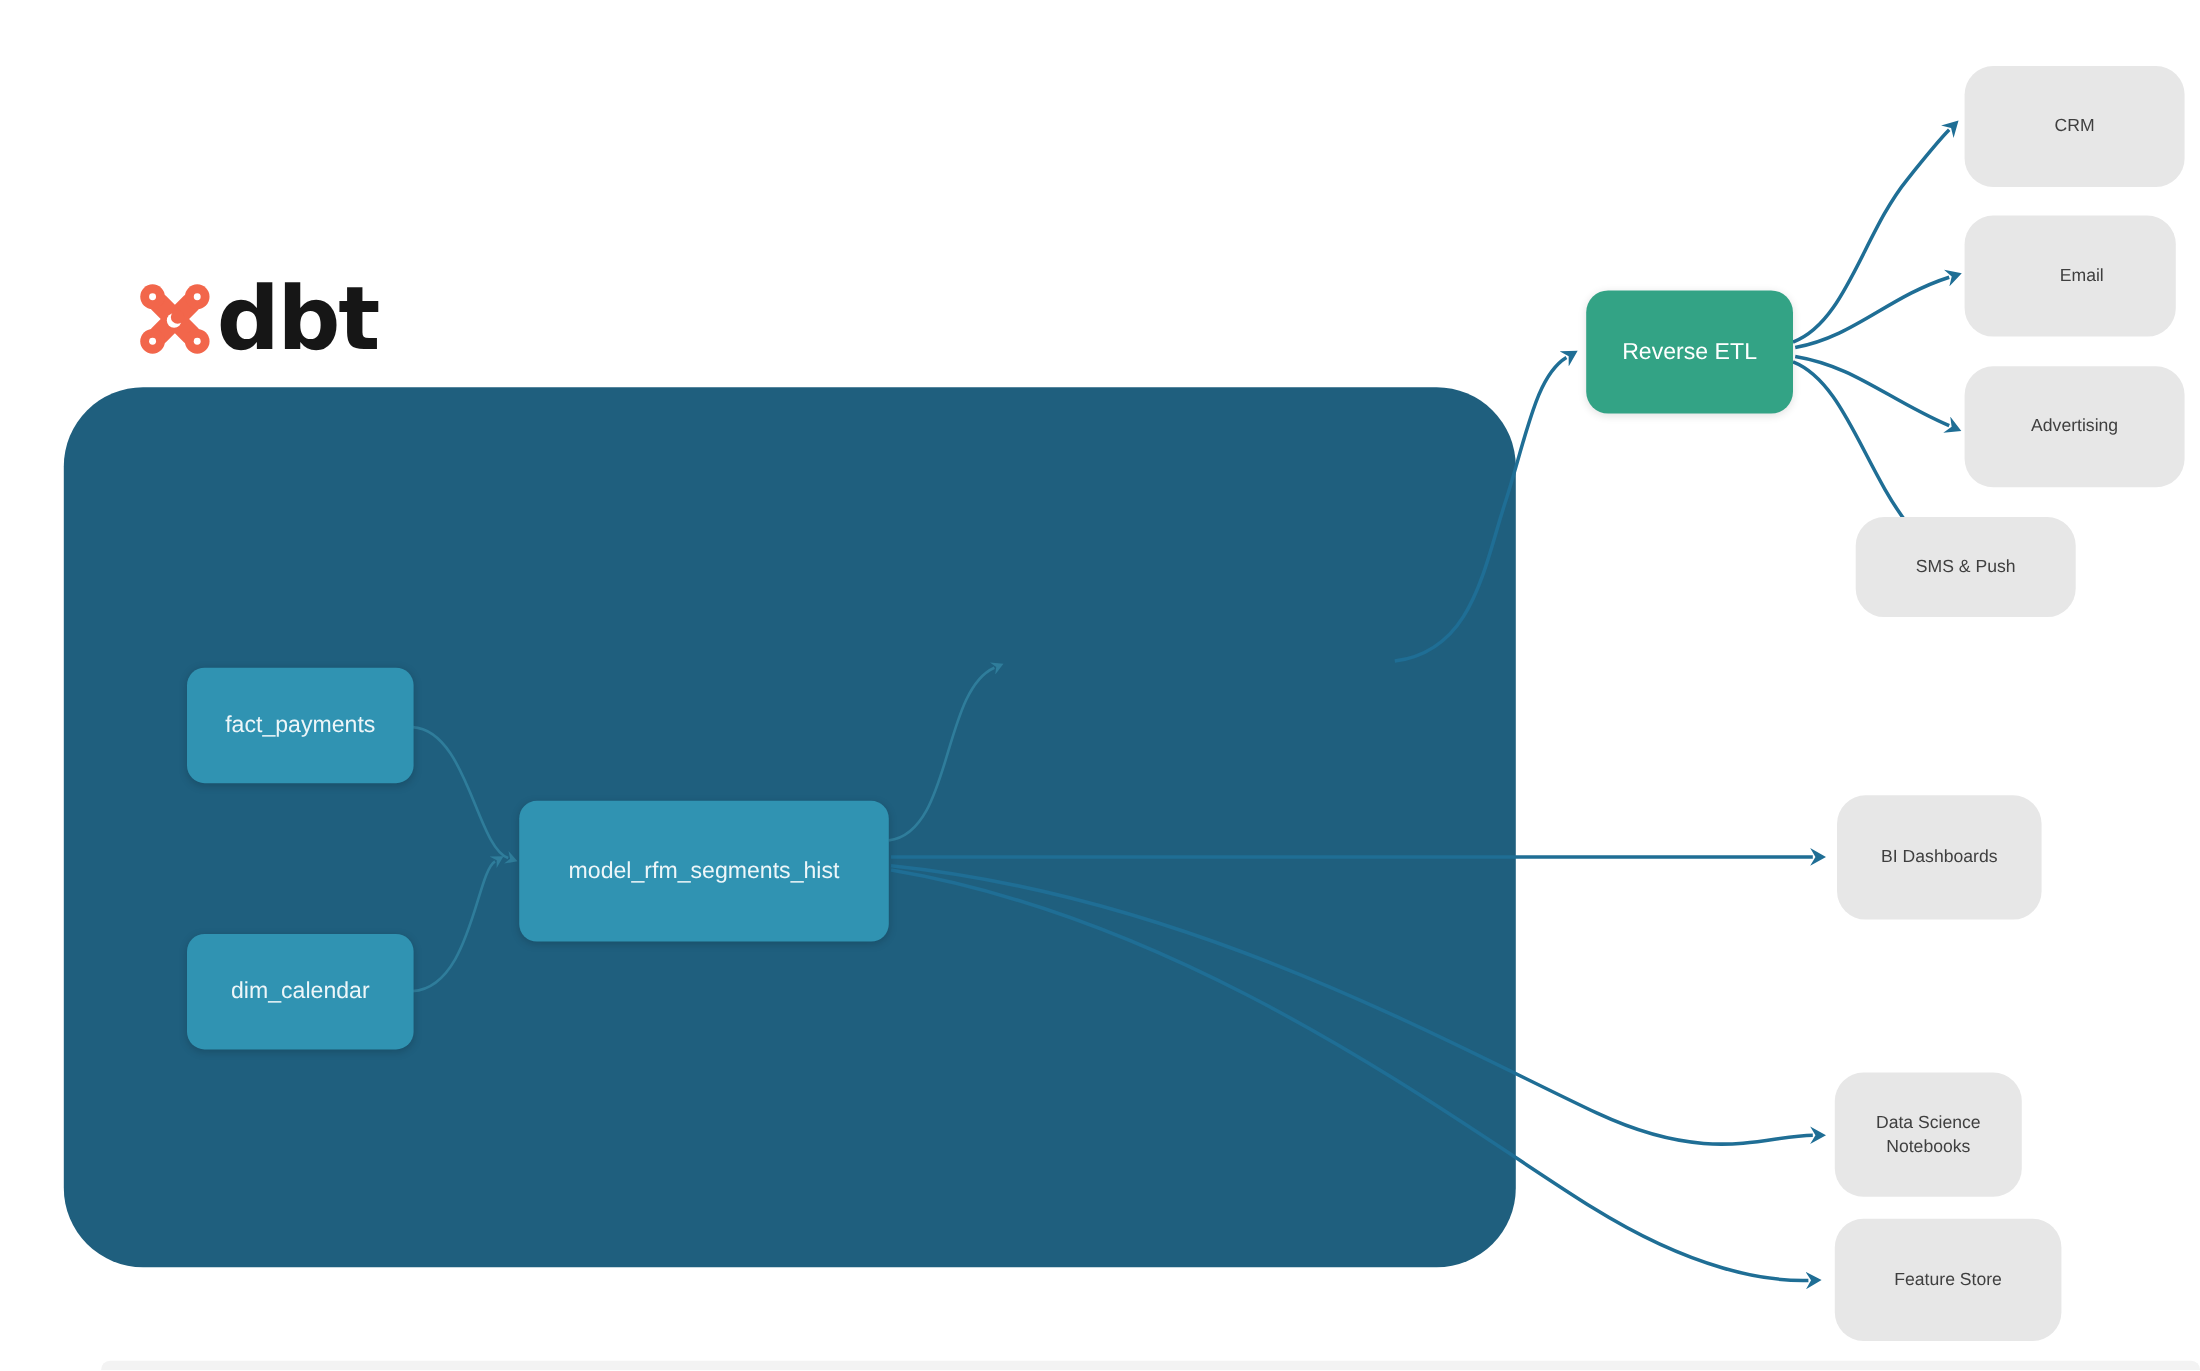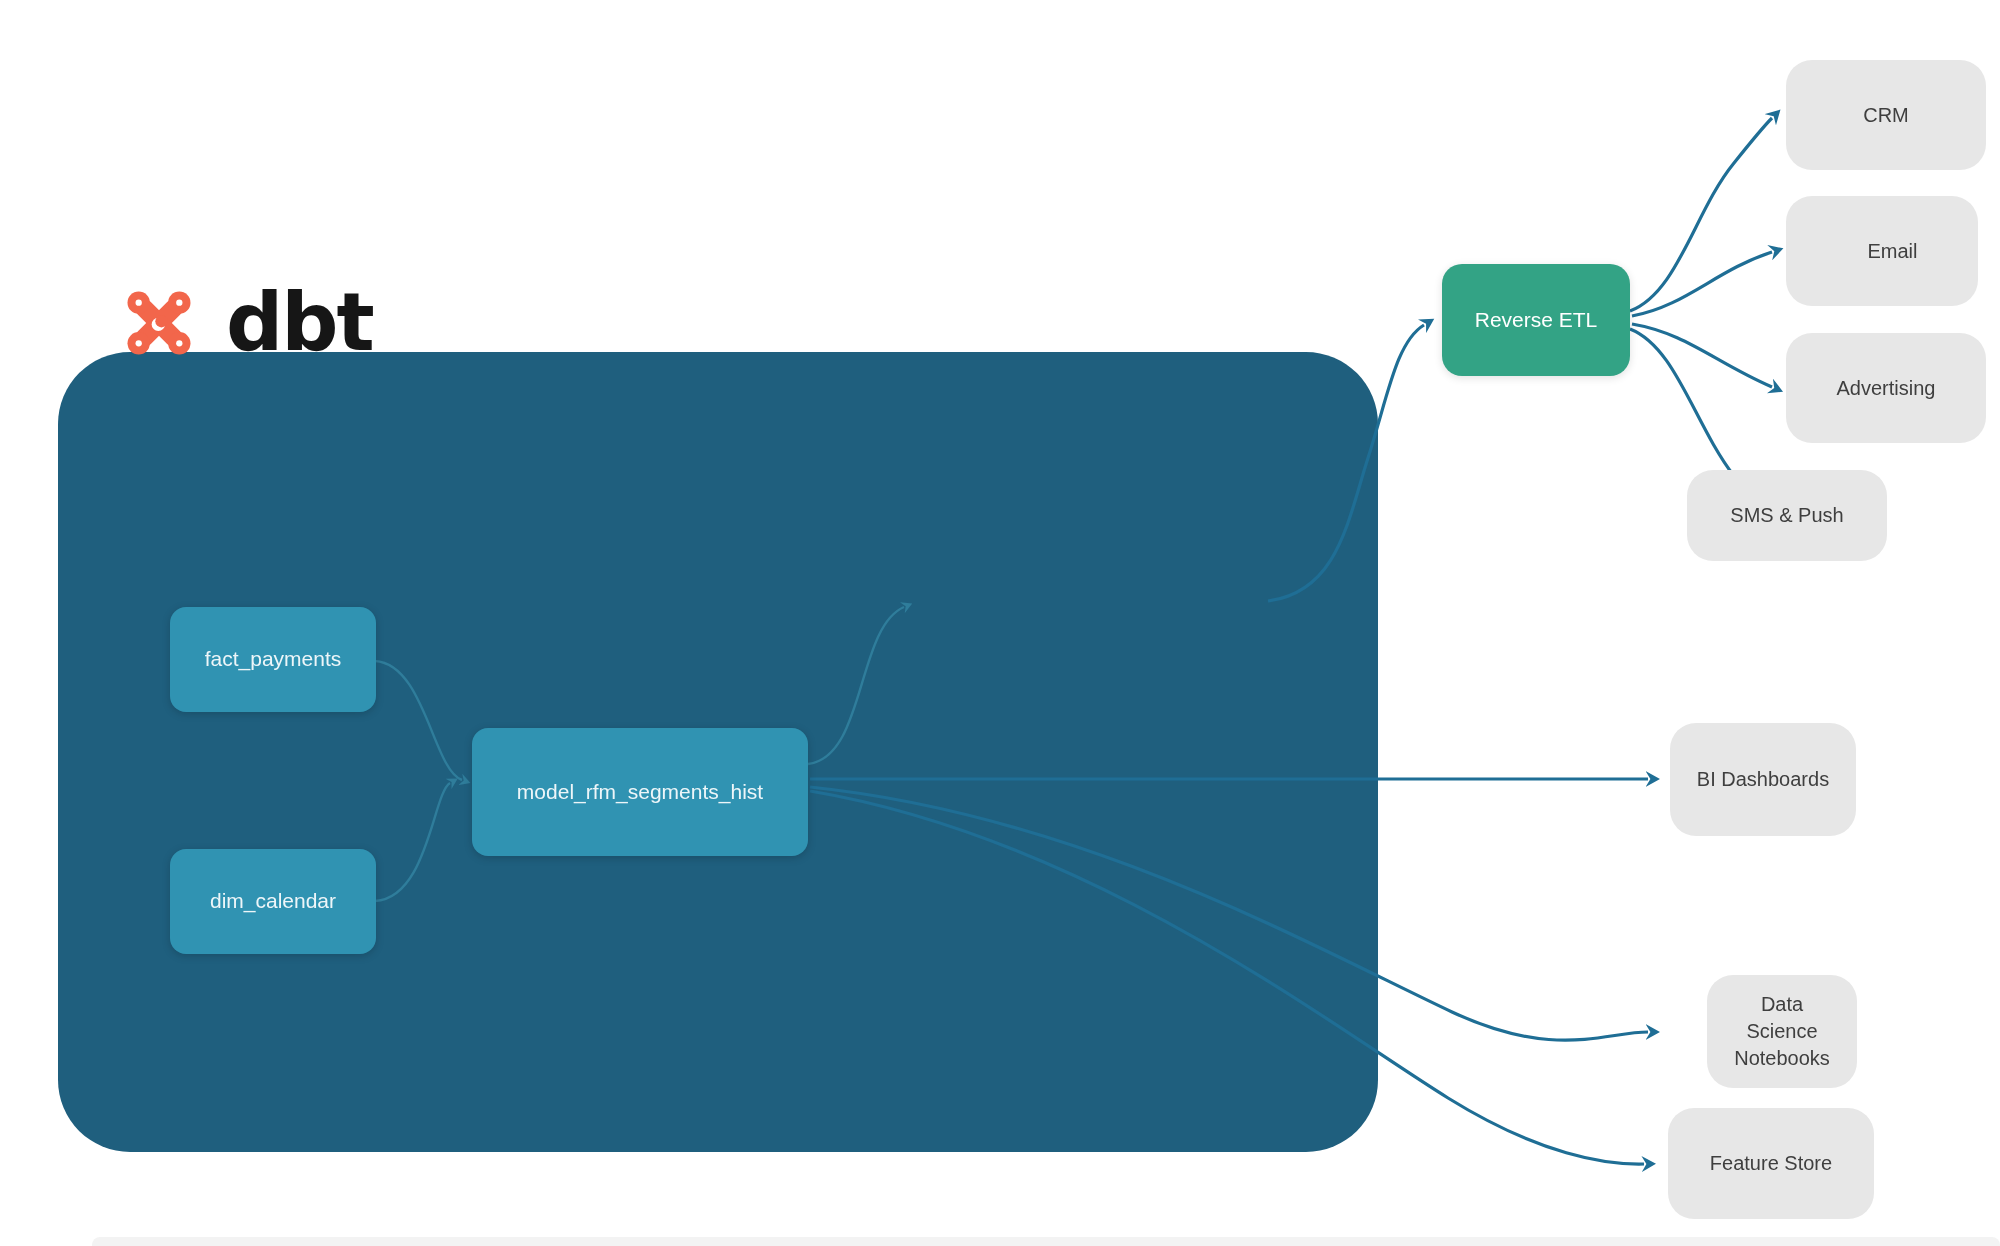--- a/index.html
+++ b/index.html
@@ -8,21 +8,21 @@
     width: 2000px;
     height: 1246px;
     background: var(--background, #ffffff);
     font-family: "Liberation Sans", sans-serif;
     overflow: hidden;
   }
 
   
   .logo {
     position: absolute; left: 124px; top: 250px;
-    display: flex; align-items: center; gap: 32px; margin-top: 33px;
+    display: flex; align-items: center; gap: 3px;
   }
   .logo-icon { width: 70px; height: 70px; }
   .logo-icon .orange { fill: var(--logo-orange, #F2664B); }
   .logo-icon .white  { fill: #ffffff; }
   .logo-text {
     font-size: 80px; font-weight: bold; letter-spacing: -2px;
     color: var(--logo-text-color, #161616); line-height: 1;
     font-family: "DejaVu Sans", "Liberation Sans", sans-serif;
   }
 
@@ -53,34 +53,34 @@
   .node.process {
     background: var(--reverse-etl, #33A385);
     color: var(--reverse-etl-text, #ffffff);
     border-radius: 20px;
     box-shadow: 0 2px 8px rgba(0,0,0,0.12);
   }
   .node.dest {
     background: var(--destination-node, #E7E7E7);
     color: var(--destination-text, #3F3F3F);
     border-radius: 26px;
-    font-size: 20px;
+    font-size: 16px;
   }
 
   #node-fact-payments            { left: 170px;  top: 607px;  width: 206px; height: 105px; }
   #node-dim-calendar             { left: 170px;  top: 849px;  width: 206px; height: 105px; }
   #node-model-hist               { left: 472px;  top: 728px;  width: 336px; height: 128px; }
   #node-model-current            { left: 916px;  top: 552px;  width: 360px; height: 105px; }
   #node-reverse-etl              { left: 1442px; top: 264px;  width: 188px; height: 112px; }
   #node-crm                      { left: 1786px; top: 60px;   width: 200px; height: 110px; }
   #node-email                    { left: 1786px; top: 196px;  width: 192px; height: 110px; padding-left: 31px; }
   #node-advertising              { left: 1786px; top: 333px;  width: 200px; height: 110px; }
   #node-sms-push                 { left: 1687px; top: 470px;  width: 200px; height: 91px; }
   #node-bi-dashboards            { left: 1670px; top: 723px;  width: 186px; height: 113px; }
-  #node-data-science-notebooks   { left: 1668px; top: 975px;  width: 150px; height: 113px; padding: 6px 24px; margin-left: 39px; }
+  #node-data-science-notebooks   { left: 1668px; top: 975px;  width: 170px; height: 113px; padding: 6px 24px; }
   #node-feature-store            { left: 1668px; top: 1108px; width: 206px; height: 111px; }
 
   
   .edges { position: absolute; left: 0; top: 0; width: 2000px; height: 1246px; pointer-events: none; }
   .edges path.link { fill: none; }
   .edge-int { stroke: var(--edge-internal, #2F7D9B); stroke-width: 2.4px; }
   .edge-ext { stroke: var(--edge-external, #1F6E95); stroke-width: 3.2px; }
   .head-int { fill: var(--edge-internal, #2F7D9B); }
   .head-ext { fill: var(--edge-external, #1F6E95); }
 

